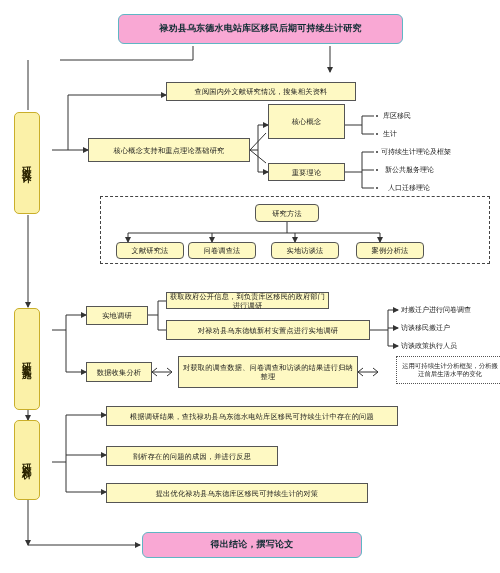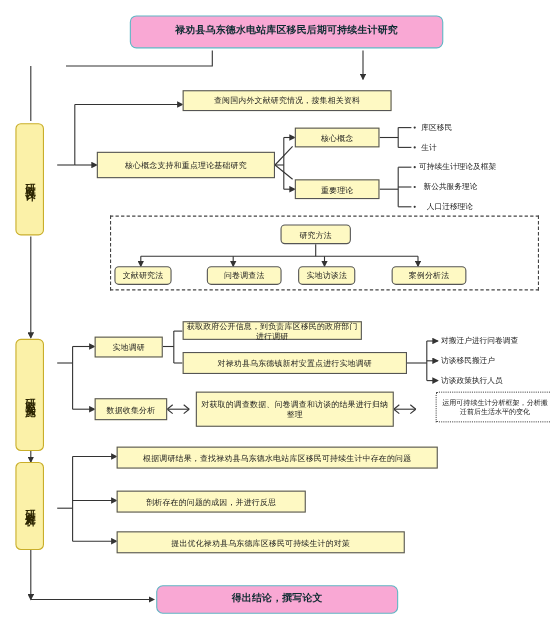--- a/index.html
+++ b/index.html
@@ -151,21 +151,21 @@
   </div>
 
   <div class="box" style="left:166px;top:82px;width:190px;height:19px;">
     <span>查阅国内外文献研究情况，搜集相关资料</span>
   </div>
 
   <div class="box" style="left:88px;top:138px;width:162px;height:24px;">
     <span>核心概念支持和重点理论基础研究</span>
   </div>
 
-  <div class="box" style="left:268px;top:116px;width:77px;height:18px;">
+  <div class="box" style="left:268px;top:104px;width:77px;height:35px;">
     <span>核心概念</span>
   </div>
   <div class="box" style="left:268px;top:163px;width:77px;height:18px;">
     <span>重要理论</span>
   </div>
 
   <div class="bullet" style="left:376px;top:115px;"></div>
   <div class="plain" style="left:383px;top:110px;height:12px;">
     <span>库区移民</span>
   </div>
@@ -186,27 +186,27 @@
   <div class="plain" style="left:388px;top:182px;height:12px;">
     <span>人口迁移理论</span>
   </div>
 
   <div class="dashframe" style="left:100px;top:196px;width:390px;height:68px;"></div>
 
   <div class="box rounded" style="left:255px;top:204px;width:64px;height:18px;">
     <span>研究方法</span>
   </div>
 
-  <div class="box rounded" style="left:104px;top:242px;width:52px;height:17px;">
+  <div class="box rounded" style="left:116px;top:242px;width:68px;height:17px;">
     <span>文献研究法</span>
   </div>
   <div class="box rounded" style="left:188px;top:242px;width:68px;height:17px;">
     <span>问卷调查法</span>
   </div>
-  <div class="box rounded" style="left:271px;top:242px;width:52px;height:17px;">
+  <div class="box rounded" style="left:271px;top:242px;width:68px;height:17px;">
     <span>实地访谈法</span>
   </div>
   <div class="box rounded" style="left:356px;top:242px;width:68px;height:17px;">
     <span>案例分析法</span>
   </div>
 
   <div class="box" style="left:86px;top:306px;width:62px;height:19px;">
     <span>实地调研</span>
   </div>
 

